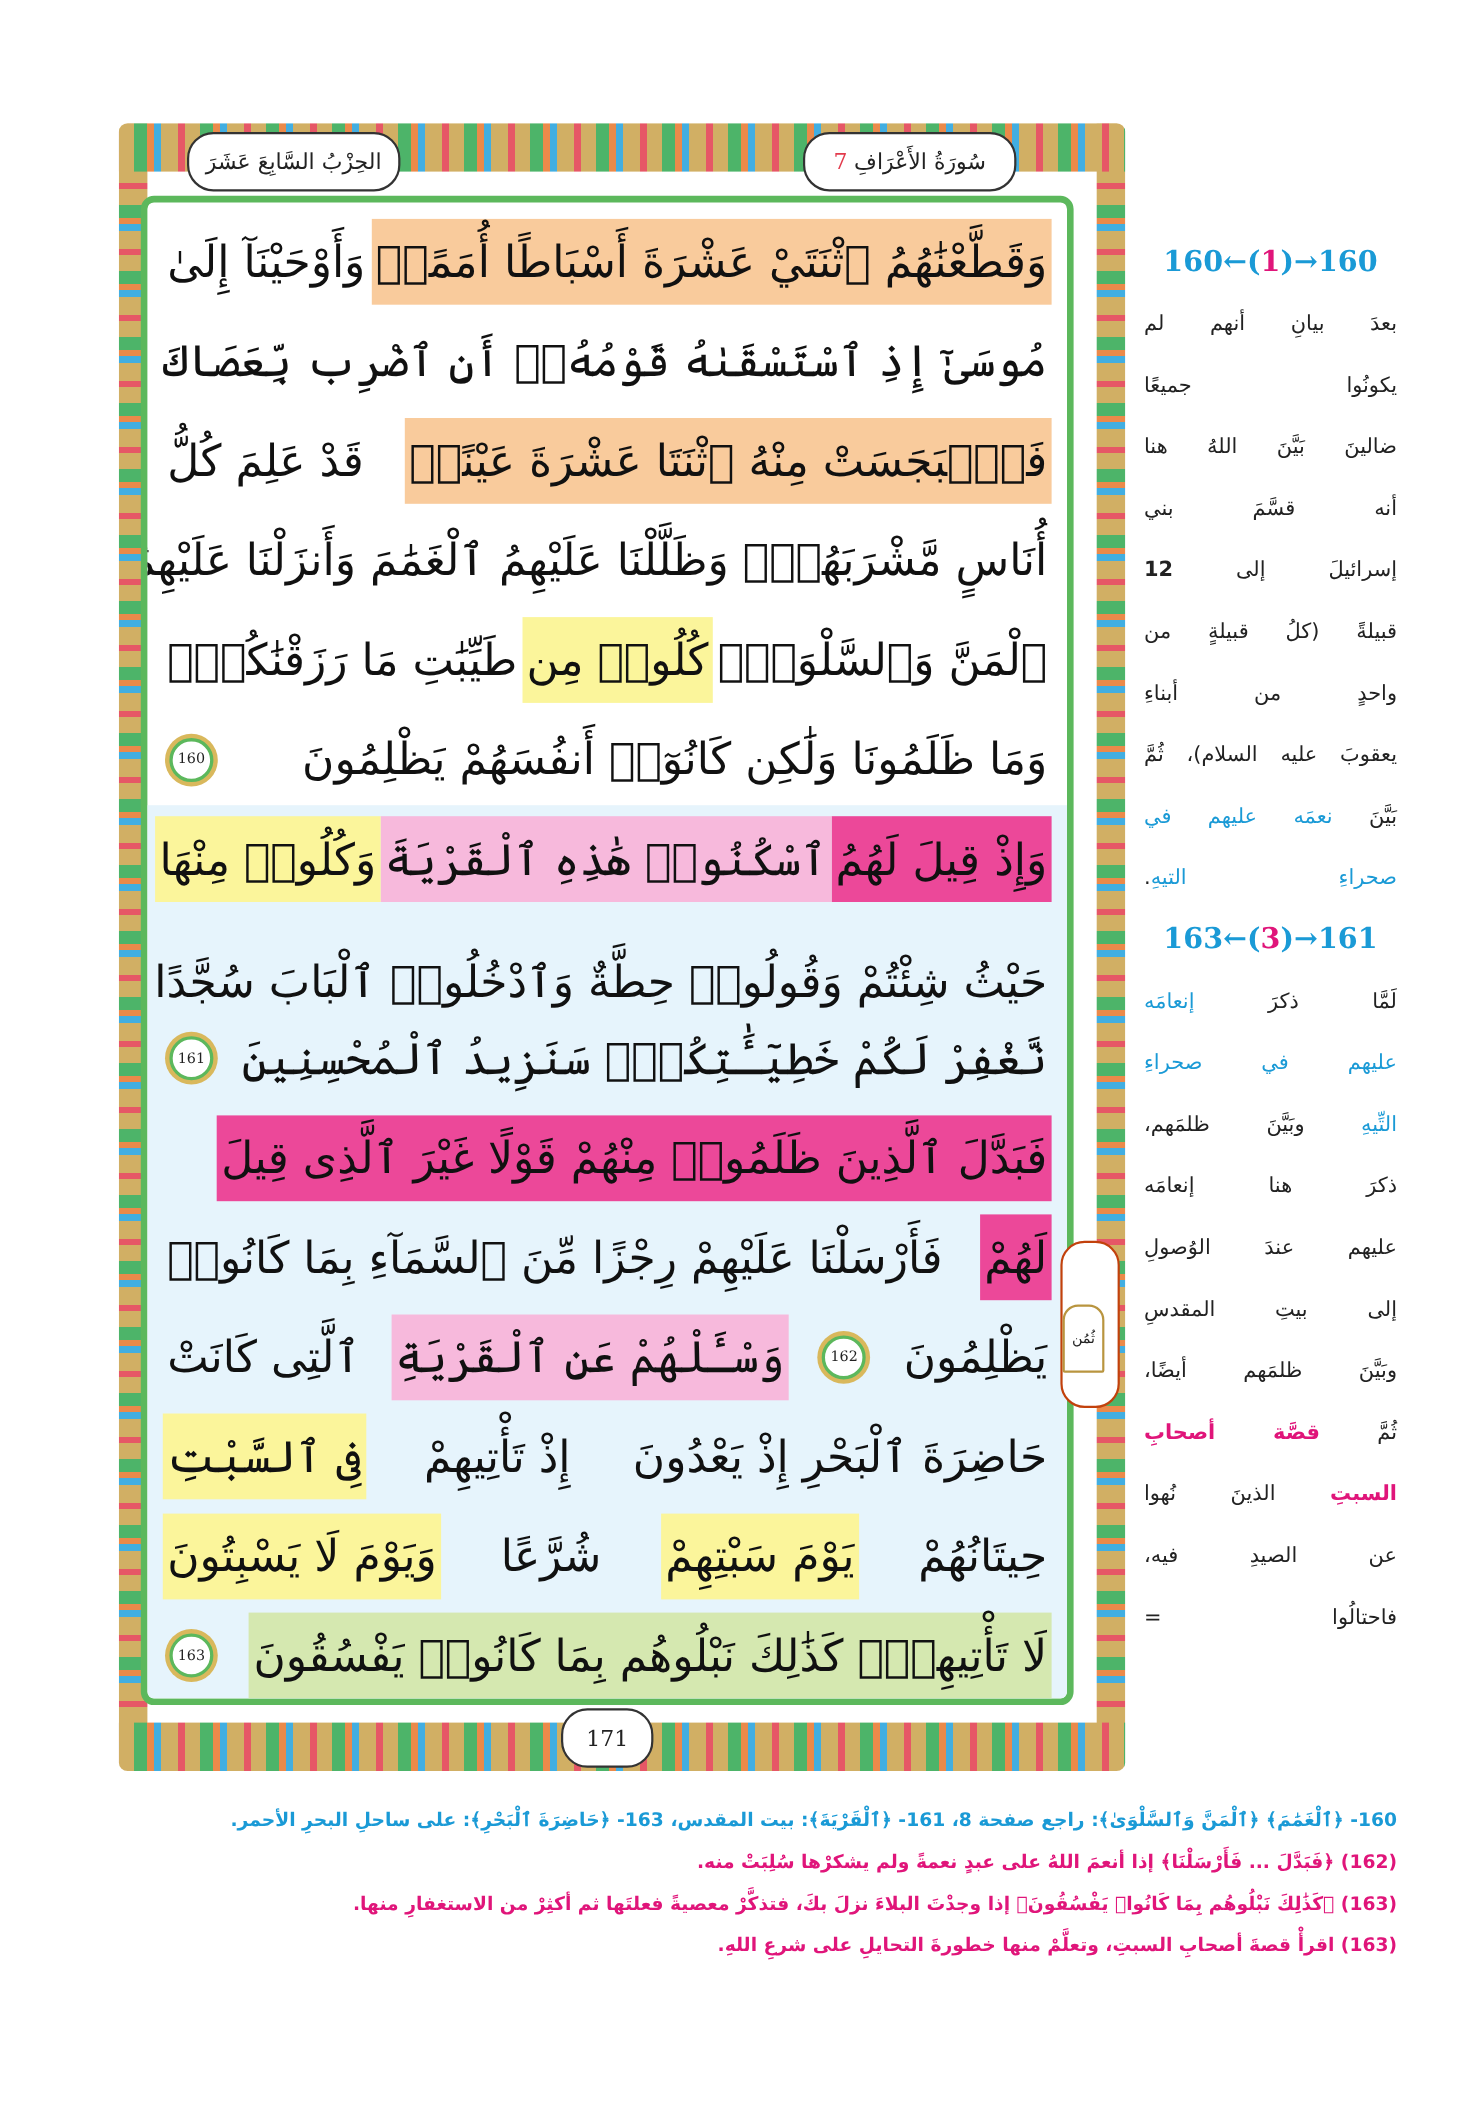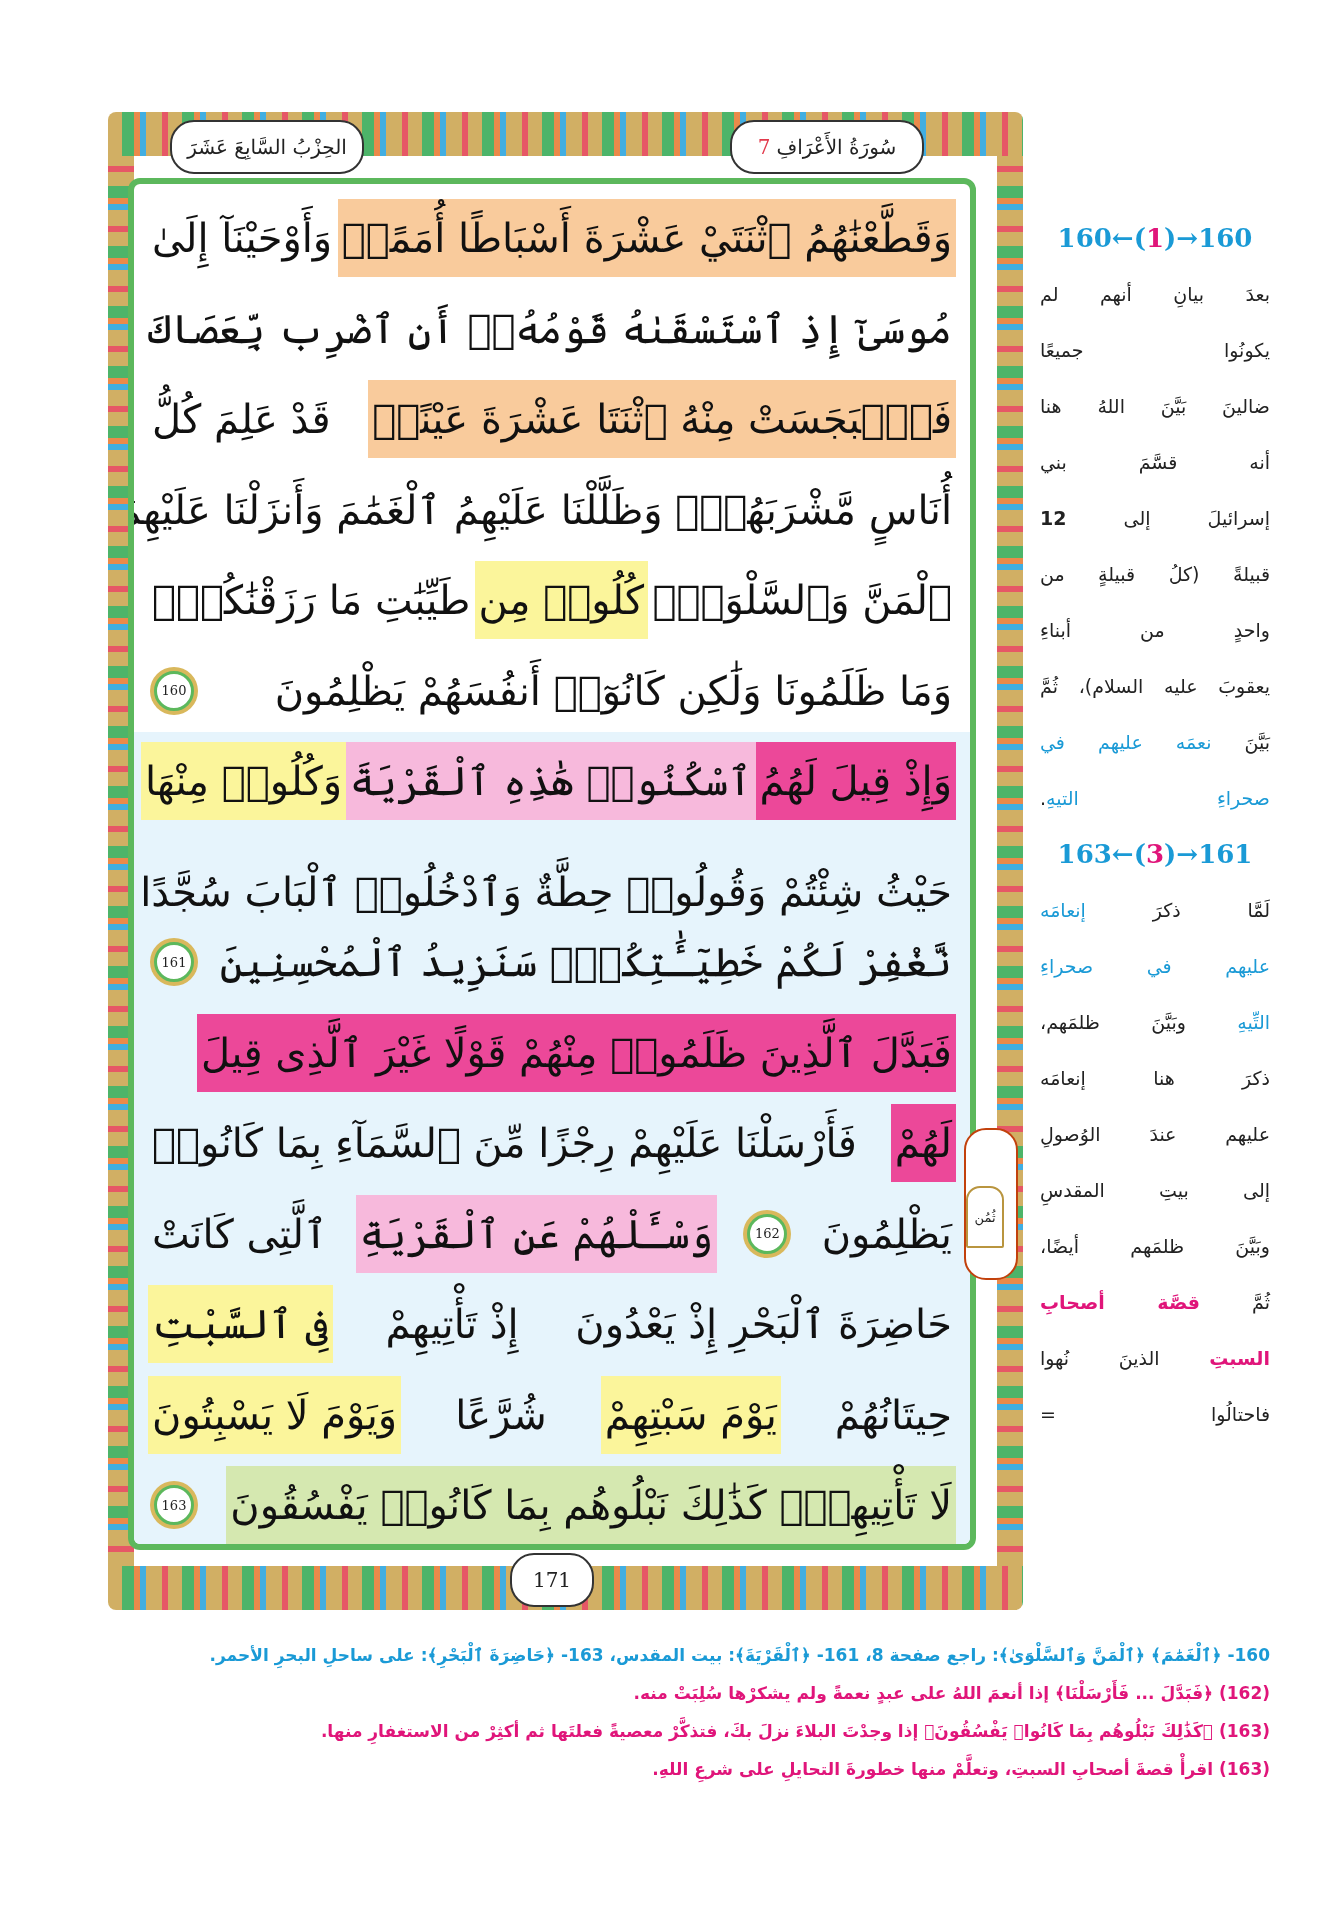--- a/index.html
+++ b/index.html
@@ -149,20 +149,21 @@
     <div class="range"><span>163</span><span>←(</span><span class="count">3</span><span>)→</span><span>161</span></div>
     <div class="sline"><span>لَمَّا ذكرَ </span><span class="blue">إنعامَه</span></div>
     <div class="sline"><span class="blue">عليهم في صحراءِ</span></div>
     <div class="sline"><span class="blue">التِّيهِ</span><span> وبَيَّنَ ظلمَهم،</span></div>
     <div class="sline"><span>ذكرَ هنا إنعامَه</span></div>
     <div class="sline"><span>عليهم عندَ الوُصولِ</span></div>
     <div class="sline"><span>إلى بيتِ المقدسِ</span></div>
     <div class="sline"><span>وبَيَّنَ ظلمَهم أيضًا،</span></div>
     <div class="sline"><span>ثُمَّ </span><span class="pink">قصَّة أصحابِ</span></div>
     <div class="sline"><span class="pink">السبتِ</span><span> الذينَ نُهوا</span></div>
+    <div class="sline"><span>عن الصيدِ فيه،</span></div>
     <div class="sline"><span>فاحتالُوا =</span></div>
   </div>
 
 <div class="notes" id="notes">
     <div class="note blue">160- ﴿ٱلْغَمَٰمَ﴾ ﴿ٱلْمَنَّ وَٱلسَّلْوَىٰ﴾: راجع صفحة 8، 161- ﴿ٱلْقَرْيَةَ﴾: بيت المقدس، 163- ﴿حَاضِرَةَ ٱلْبَحْرِ﴾: على ساحلِ البحرِ الأحمر.</div>
     <div class="note pink">(162) ﴿فَبَدَّلَ ... فَأَرْسَلْنَا﴾ إذا أنعمَ اللهُ على عبدٍ نعمةً ولم يشكرْها سُلِبَتْ منه.</div>
     <div class="note pink">(163) ﴿كَذَٰلِكَ نَبْلُوهُم بِمَا كَانُوا۟ يَفْسُقُونَ﴾ إذا وجدْتَ البلاءَ نزلَ بكَ، فتذكَّرْ معصيةً فعلتَها ثم أكثِرْ من الاستغفارِ منها.</div>
     <div class="note pink">(163) اقرأْ قصةَ أصحابِ السبتِ، وتعلَّمْ منها خطورةَ التحايلِ على شرعِ اللهِ.</div>
   </div>
 

